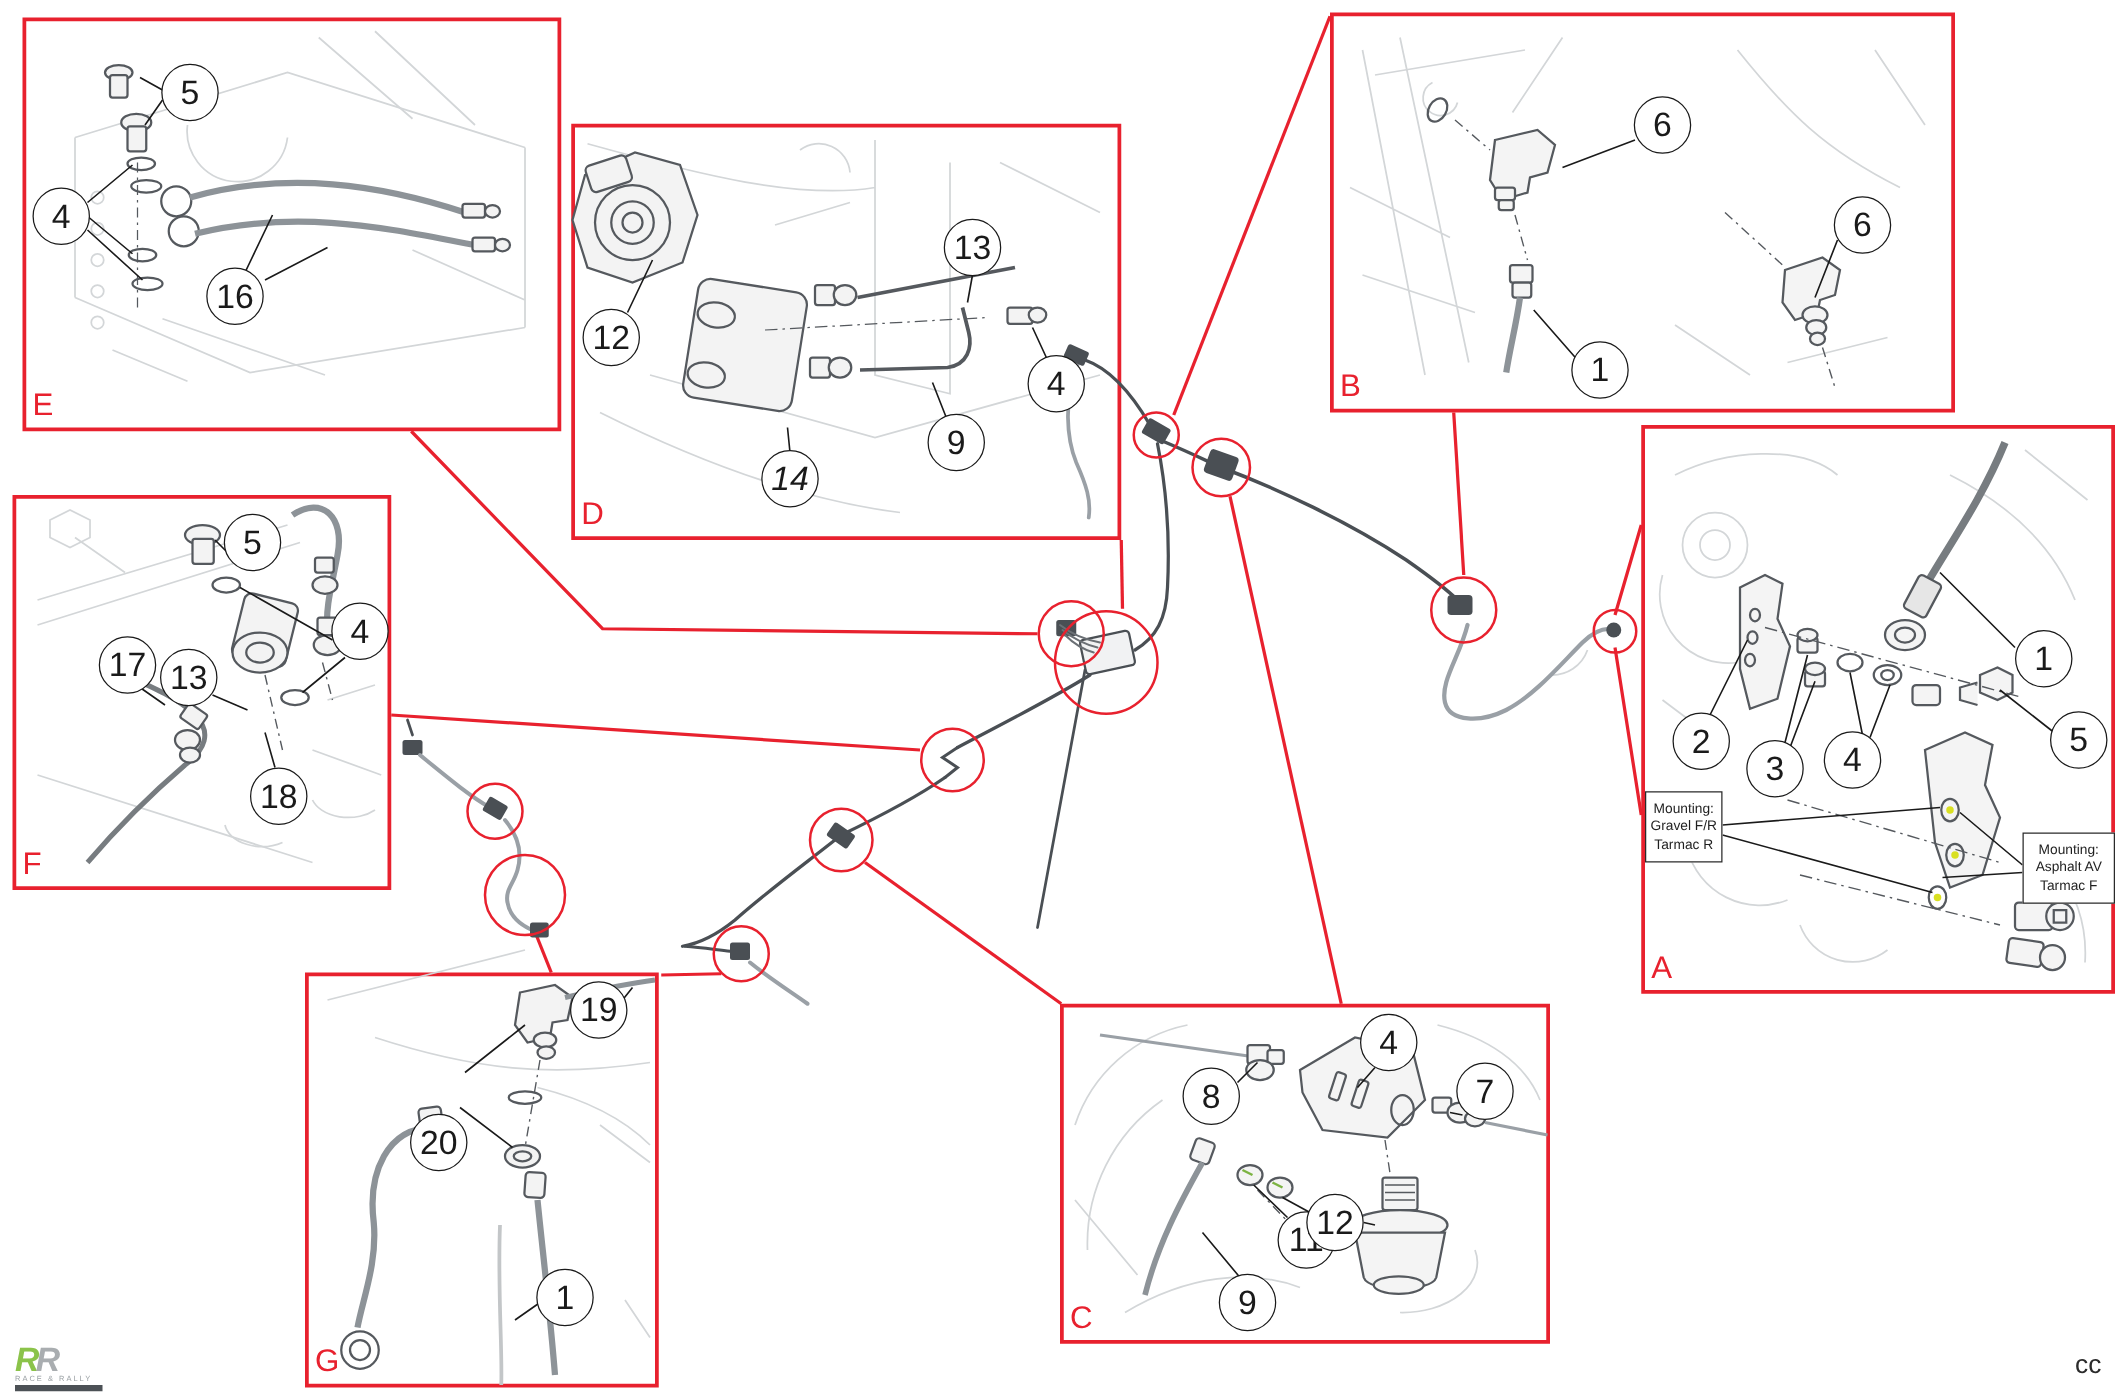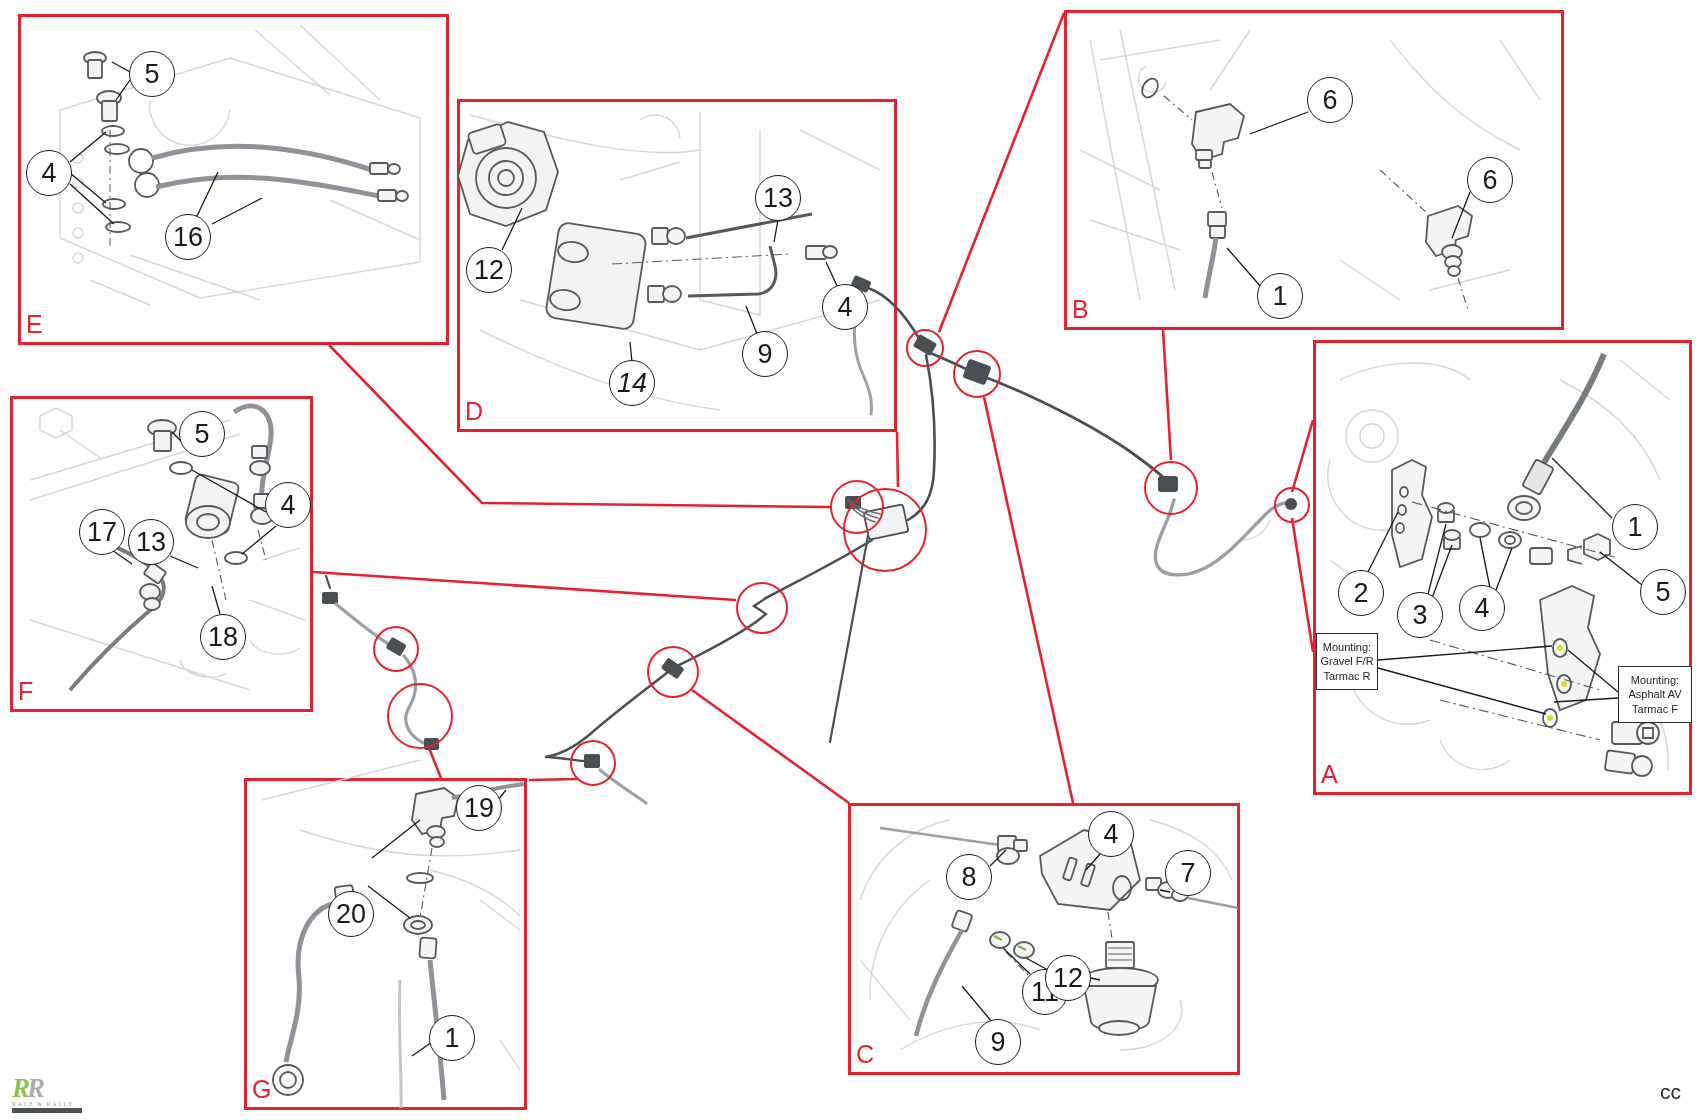--- a/index.html
+++ b/index.html
@@ -8,21 +8,21 @@
   .detail-box{position:absolute;background:#ffffff;border:3px solid #e8212e;box-sizing:border-box;z-index:1;}
   .box-label{position:absolute;color:#e8212e;font-size:25px;font-weight:400;z-index:4;line-height:1;}
   .callout{position:absolute;width:46px;height:46px;border:1.7px solid #1a1a1a;border-radius:50%;
            background:#ffffff;color:#1a1a1a;display:flex;align-items:center;justify-content:center;
            font-size:27px;z-index:4;box-sizing:border-box;}
   .hotspot{position:absolute;border:2.6px solid #e8212e;border-radius:50%;background:transparent;z-index:3;box-sizing:border-box;}
   .note-box{position:absolute;border:1.4px solid #2a2a2a;background:#ffffff;color:#1f1f1f;
             font-size:11px;line-height:1.3;text-align:center;white-space:pre-line;z-index:4;
             display:flex;align-items:center;justify-content:center;padding:1px 2px;box-sizing:border-box;}
   #artwork{position:absolute;left:0;top:0;z-index:2;pointer-events:none;}
-  #logo{position:absolute;left:12px;top:1076px;z-index:4;width:70px;font-family:Liberation Serif, serif;}
+  #logo{position:absolute;left:12px;top:1076px;z-index:4;width:70px;}
   #logo .rr{font-style:italic;font-weight:bold;font-size:27px;line-height:0.9;letter-spacing:-3px;}
   #logo .r1{color:#8bc34a;} #logo .r2{color:#a9adb0;}
   #logo .sub{font-size:6px;color:#9aa0a4;letter-spacing:1.6px;margin-top:1px;}
   #logo .bar{margin-top:1px;height:5px;background:#4c5156;color:#e8e8e8;font-size:4px;
              display:flex;align-items:center;justify-content:center;letter-spacing:1px;}
   #page-code{position:absolute;left:1660px;top:1080px;font-size:21px;color:#2b2b2b;z-index:4;}
 </style>
 </head>
 <body>
 

